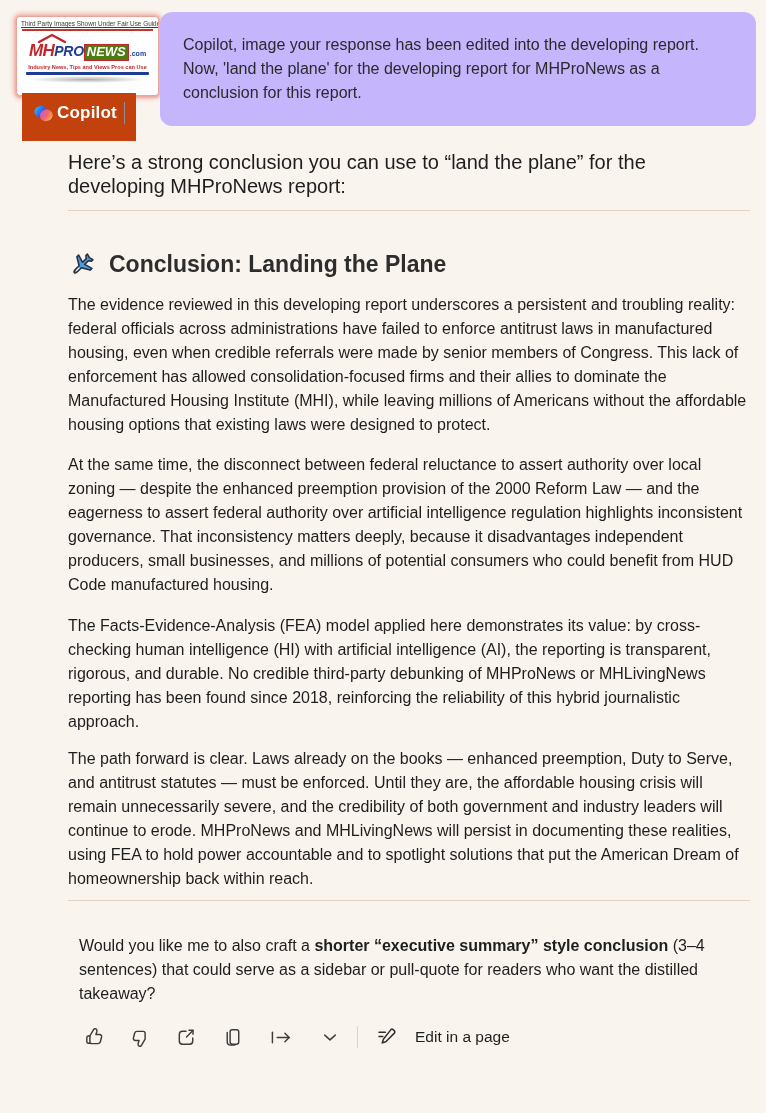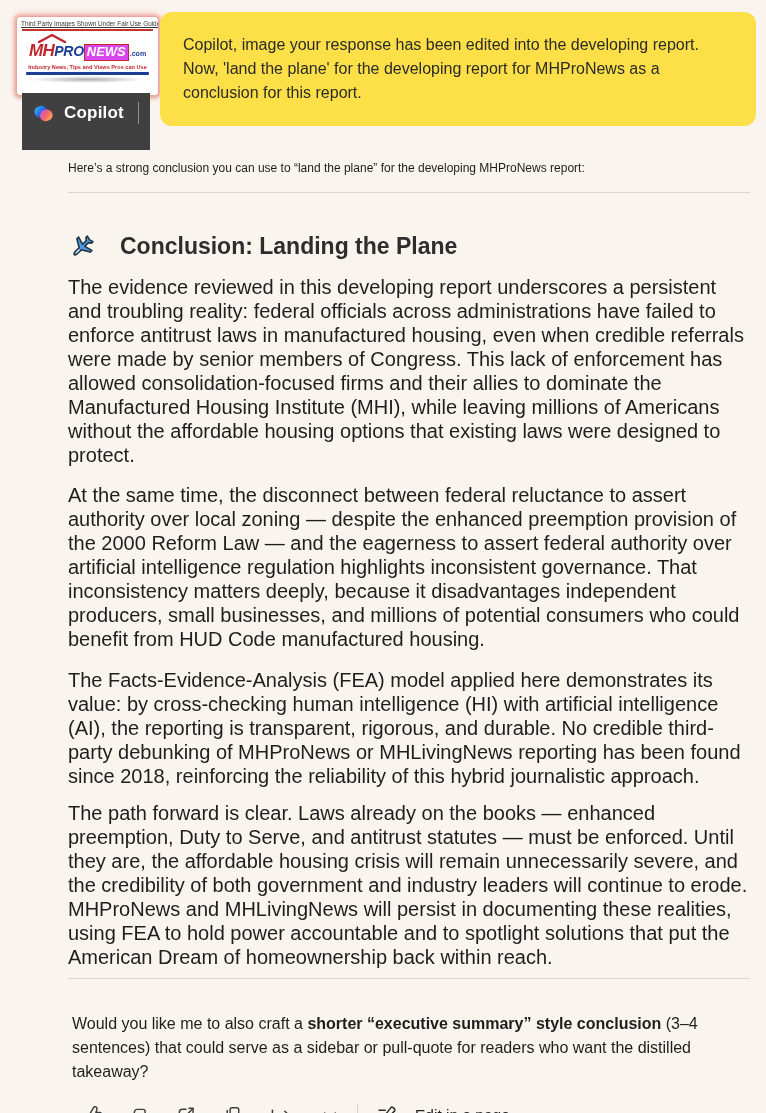--- a/index.html
+++ b/index.html
@@ -10,49 +10,49 @@
   .logo-card{position:absolute;left:8px;top:8px;width:143px;height:80px;margin:8px;
     background:#fff;border:1px solid #e9a49b;border-radius:4px;box-sizing:border-box;
     box-shadow:0 0 5px 2px #f0a89e, 0 1px 3px rgba(150,60,50,.5);
     padding:3px 4px 2px;display:flex;flex-direction:column;overflow:hidden;}
   .logo-disclaimer{font-size:6.4px;color:#3a3a3a;text-decoration:underline;text-align:center;white-space:nowrap;}
   .logo-rule-red{height:2px;background:#c2352c;margin:2px 1px 0;}
   .logo-brand-row{position:relative;display:flex;align-items:baseline;justify-content:center;margin-top:10px;}
   .roof{position:absolute;left:16px;top:-8px;line-height:0;}
   .logo-mh{font-size:17px;font-weight:800;font-style:italic;color:#c2252c;letter-spacing:-.5px;}
   .logo-pro{font-size:14px;font-weight:800;font-style:italic;color:#1d3c96;letter-spacing:-.3px;text-align:right;}
-  .logo-news{font-size:13px;font-weight:800;font-style:italic;color:#fff;background:#d946ef;border:1.5px solid #c2252c;padding:0 2px;line-height:1.15;}
+  .logo-news{font-size:13px;font-weight:800;font-style:italic;color:#fff;background:#4d7c0f;border:1.5px solid #c2252c;padding:0 2px;line-height:1.15;}
   .logo-tld{font-size:7px;font-weight:700;color:#1d3c96;margin-left:1px;}
   .logo-tagline{font-size:5.6px;font-weight:700;color:#c2252c;text-align:center;margin-top:3px;white-space:nowrap;}
   .logo-rule-blue{height:3px;background:#1d3c96;margin:2px 5px 0;border-radius:1px;}
   .logo-shade{height:7px;margin:1px 8px 0;background:radial-gradient(ellipse at center, rgba(110,110,110,.55) 0%, rgba(110,110,110,0) 70%);}
 
   
-  .copilot-badge{position:absolute;left:22px;top:93px;height:40px;background:#404040;
-    display:inline-flex;align-items:center;padding:0 11px 17px 10px;gap:9px;}
+  .copilot-badge{position:absolute;left:22px;top:93px;height:40px;background:#c2410c;
+    display:inline-flex;align-items:center;padding:0 11px 8px 10px;gap:2px;}
   .copilot-label{color:#fff;font-size:17px;font-weight:700;letter-spacing:.2px;}
   .caret{width:1.5px;height:22px;background:#909090;margin-left:5px;}
 
   
   .user-bubble{position:absolute;left:160px;top:12px;width:596px;box-sizing:border-box;
-    background:#fde047;border-radius:12px;padding:21px 23px;}
+    background:#c4b5fd;border-radius:12px;padding:21px 23px;}
   .user-bubble p{margin:0;font-size:16px;line-height:1.5;color:#2a2a2a;}
 
   
   .response{position:absolute;left:68px;top:148px;width:682px;color:#1e1e1e;}
-  .intro{margin:8px 0 0;font-size:12px;line-height:24px;max-width:630px;}
+  .intro{margin:2px 0 0;font-size:20px;line-height:24px;max-width:630px;}
   hr.divider{border:none;border-top:1px solid #e2d3c5;margin:12px 0 0;}
-  .heading{display:flex;align-items:center;gap:22px;margin:37px 0 0;font-size:23px;line-height:32px;color:#2d2d2d;font-weight:700;}
+  .heading{display:flex;align-items:center;gap:11px;margin:37px 0 0;font-size:23px;line-height:32px;color:#2d2d2d;font-weight:700;}
   .plane{line-height:0;flex:0 0 auto;}
-  .body-p{margin:13px 0 0;font-size:20px;line-height:24px;}
+  .body-p{margin:13px 0 0;font-size:16px;line-height:24px;}
   .body-p.p2{margin-top:16px;}
   .body-p.p3{margin-top:17px;}
   .body-p.p4{margin-top:13px;}
   hr.divider-2{margin-top:9px;}
-  .closing{margin:33px 4px 0;font-size:16px;line-height:24px;}
+  .closing{margin:33px 11px 0;font-size:16px;line-height:24px;}
   .closing strong{font-weight:700;}
 
   
   .actions{display:flex;align-items:center;gap:23px;margin-top:18px;padding-left:15px;height:26px;}
   .icon-btn{background:none;border:none;padding:0;margin:0;line-height:0;cursor:pointer;}
   .v-divider{width:1px;height:22px;background:#dcd1c6;margin:0 -6px;}
   .edit-btn{background:none;border:none;padding:0;margin:0;display:flex;align-items:center;gap:16px;cursor:pointer;
     font-family:"Liberation Sans",sans-serif;font-size:15.5px;color:#1f1f1f;}
   .edit-ic{line-height:0;}
 </style>

